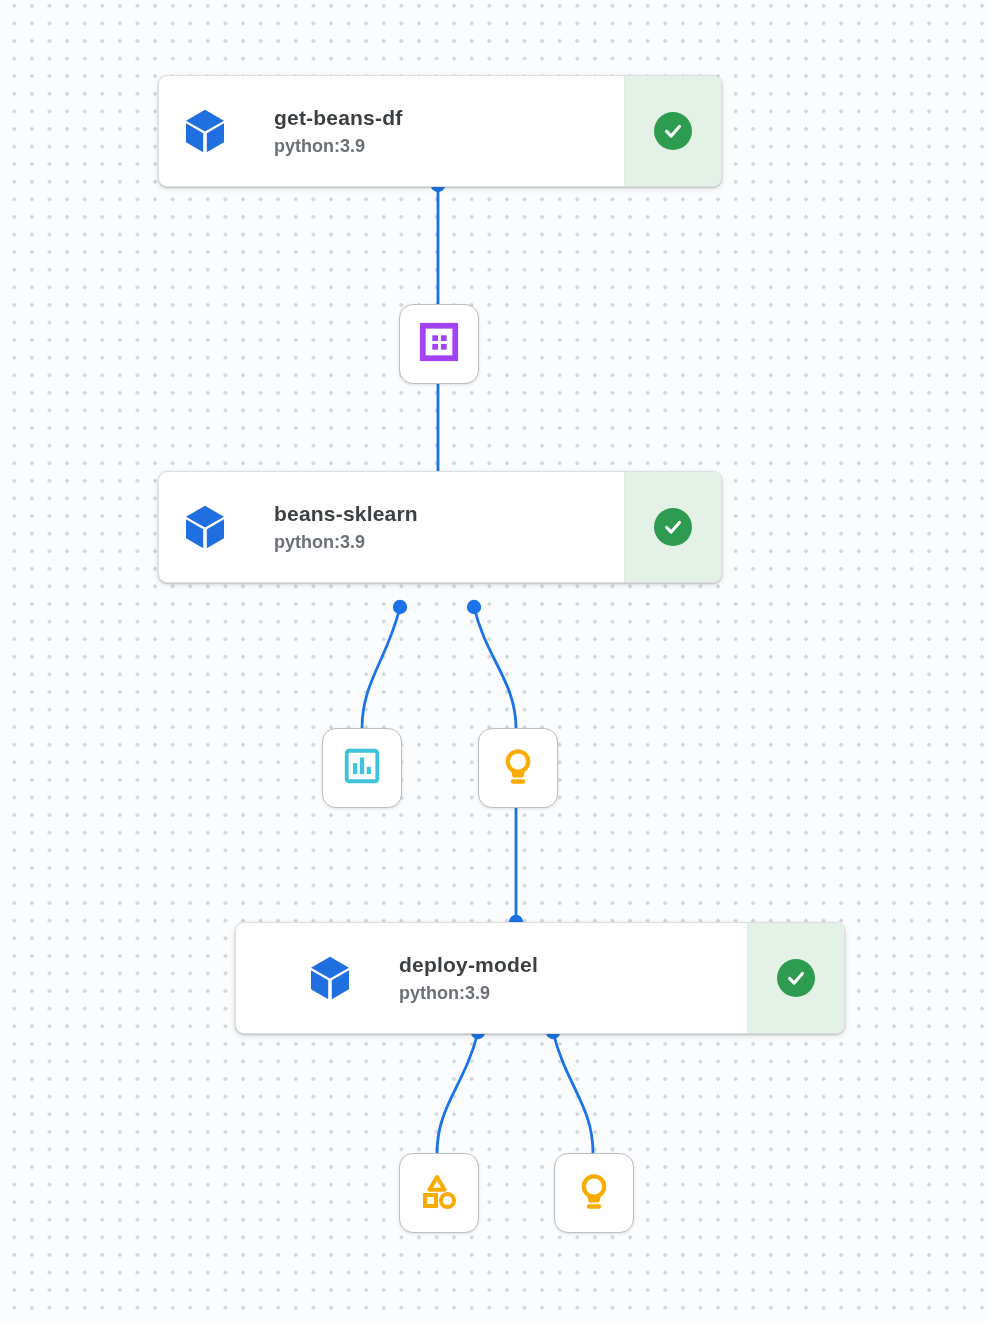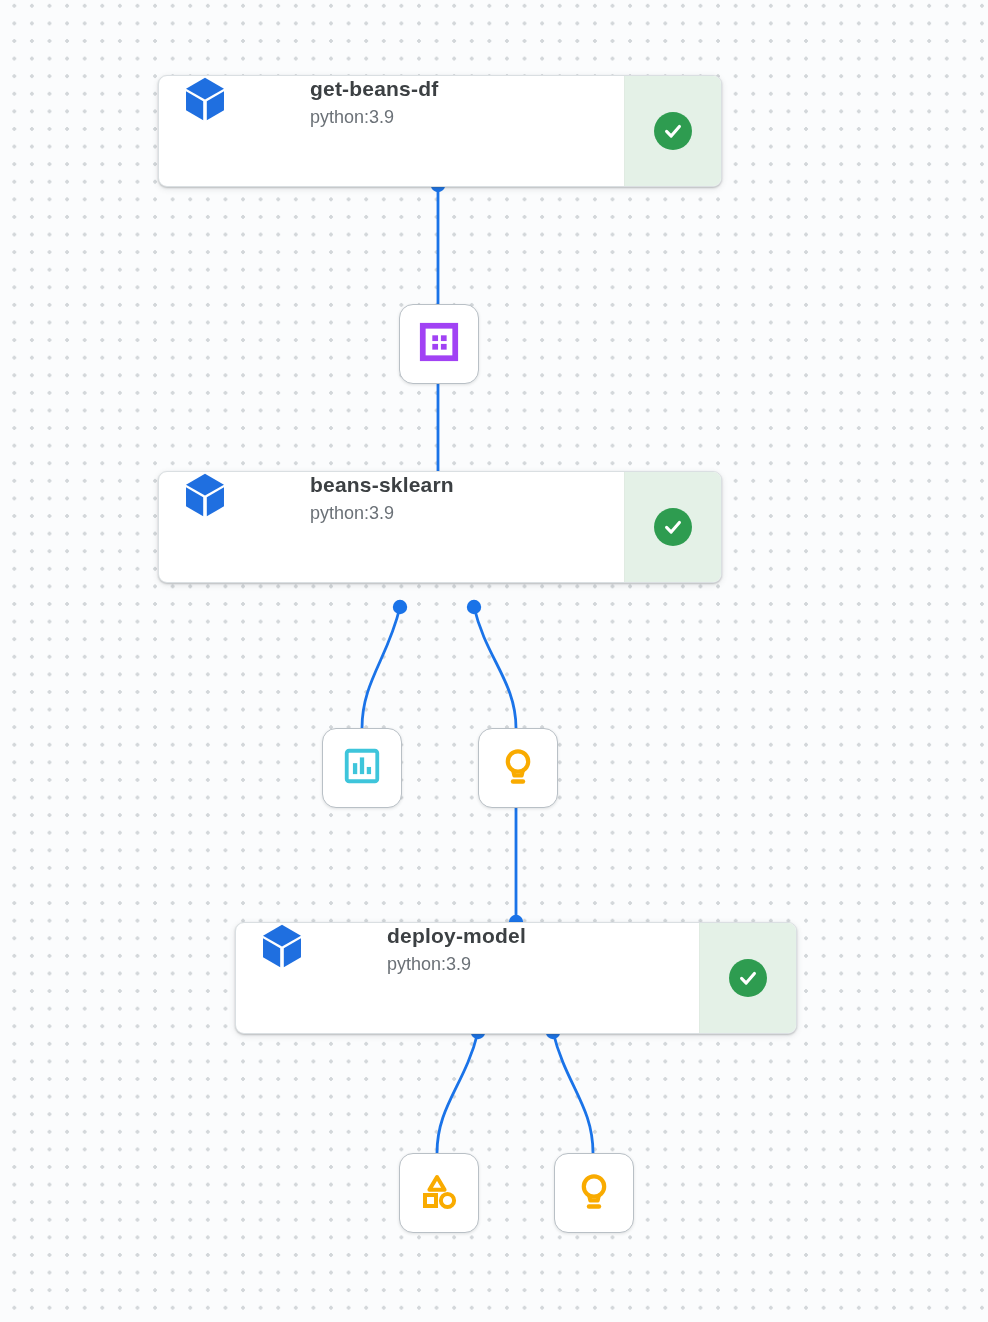--- a/index.html
+++ b/index.html
@@ -11,42 +11,42 @@
     background-size:17.6px 17.6px;
     background-position:5.5px -3px;
   }
   #edges{position:absolute;left:0;top:0;width:988px;height:1322px;pointer-events:none;}
   .node{
     position:absolute;height:110px;background:#ffffff;
     border:1px solid #dadfe2;border-radius:9px;
     box-shadow:0 1px 2px rgba(60,64,67,.28),0 2px 6px rgba(60,64,67,.12);
     display:flex;overflow:hidden;cursor:pointer;
   }
-  .node-main{flex:1;display:flex;align-items:flex-start;gap:36px;}
+  .node-main{flex:1;display:flex;align-items:center;}
   .node-cube{margin-left:24px;flex:0 0 auto;display:flex;}
   .node-text{margin-left:47px;display:flex;flex-direction:column;justify-content:center;}
   .node-title{font-size:21px;font-weight:700;color:#3c4043;letter-spacing:.2px;line-height:1.25;}
-  .node-subtitle{font-size:18px;font-weight:400;color:#6b7177;margin-top:5px;line-height:1.2;}
+  .node-subtitle{font-size:18px;font-weight:700;color:#6b7177;margin-top:5px;line-height:1.2;}
   .node-status{
     width:96px;background:#e4f1e7;display:flex;align-items:center;justify-content:center;
     border-left:1px solid #e0ebe2;
   }
   .status-circle{
     width:38px;height:38px;border-radius:50%;background:#2e9c50;
     display:flex;align-items:center;justify-content:center;
   }
   .artifact{
     position:absolute;width:78px;height:78px;background:#ffffff;
     border:1px solid #b9c0c6;border-radius:14px;
     box-shadow:0 1px 3px rgba(60,64,67,.15);
     display:flex;align-items:center;justify-content:center;cursor:pointer;
   }
   .n1{left:158px;top:75px;width:562px;}
   .n2{left:158px;top:471px;width:562px;}
-  .n3{left:235px;top:922px;width:560px;}
+  .n3{left:235px;top:922px;width:560px;padding-left:48px;}
   .a-dataset{left:399px;top:304px;}
   .a-metrics{left:322px;top:728px;}
   .a-bulb1{left:478px;top:728px;}
   .a-model{left:399px;top:1153px;}
   .a-bulb2{left:554px;top:1153px;}
 </style>
 </head>
 <body>
 
 <svg id="edges" viewBox="0 0 988 1322">

